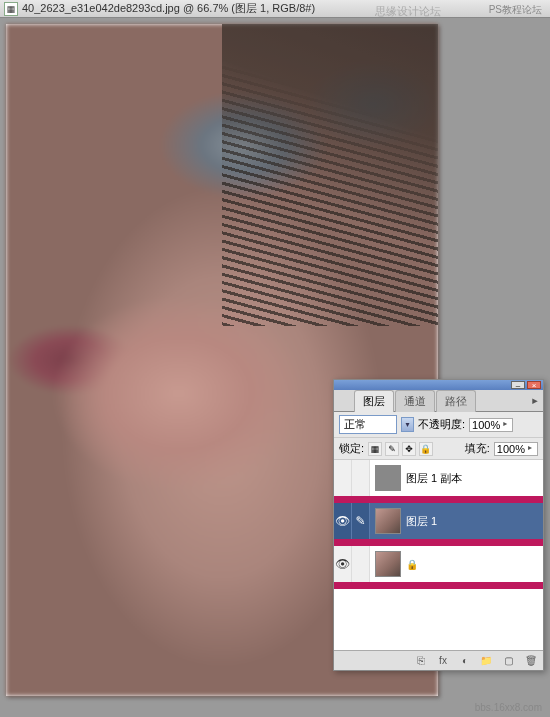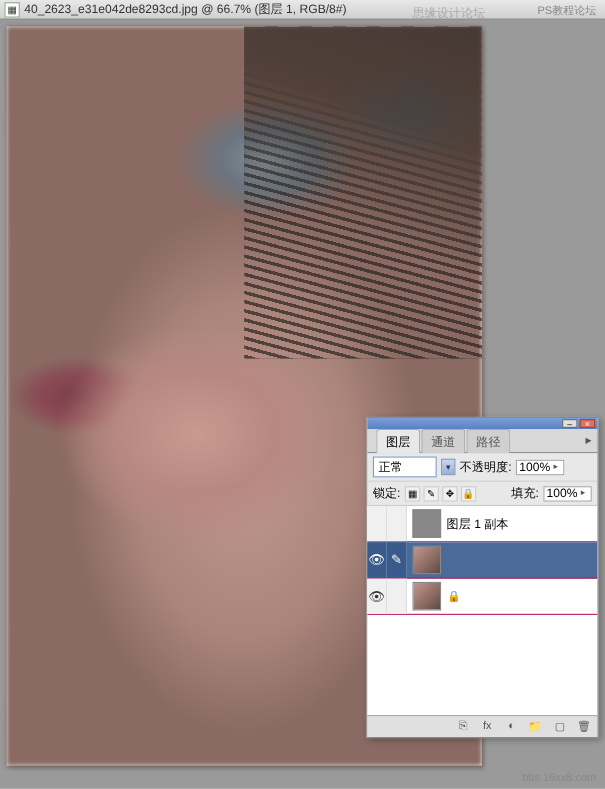--- a/index.html
+++ b/index.html
@@ -116,21 +116,21 @@
       text-align: center;
       border: 1px solid #666;
       background: #e0e0e0;
     }
     .winbtn.close { background: #e87060; color:#fff; border-color:#a04030; }
     .tab-row {
       display: flex;
       align-items: center;
       background: #d8d8d8;
       border-bottom: 1px solid #888;
-      padding-left: 8px;
+      padding-left: 20px;
       height: 22px;
     }
     .tab {
       padding: 3px 8px;
       font-size: 11px;
       color: #555;
       border: 1px solid #aaa;
       border-bottom: none;
       background: #d0d0d0;
       margin-right: 1px;
@@ -203,22 +203,22 @@
       font-size: 9px;
       background: #f0f0f0;
     }
     .layer-list {
       background: #fff;
       min-height: 190px;
     }
     .layer-row {
       display: flex;
       align-items: center;
-      border-bottom: 1px solid #be185d;
-      height: 33px;
+      border-bottom: 7px solid #be185d;
+      height: 43px;
     }
     .layer-row.selected {
       background: #4a6a9a;
       color: #fff;
     }
     .vis-col, .link-col {
       width: 18px;
       height: 100%;
       border-right: 1px solid #ddd;
       display: flex;
@@ -338,20 +338,21 @@
       <div class="vis-col"></div>
       <div class="link-col"></div>
       <div class="thumb gray"></div>
       <span class="layer-name">图层 1 副本</span>
     </div>
 
     <div class="layer-row selected">
       <div class="vis-col">👁</div>
       <div class="link-col">✎</div>
       <div class="thumb"></div>
+      <span class="layer-name">图层 1</span>
     </div>
 
     <div class="layer-row">
       <div class="vis-col">👁</div>
       <div class="link-col"></div>
       <div class="thumb"></div>
       <span class="lock-ind">🔒</span>
     </div>
 
   </div>

